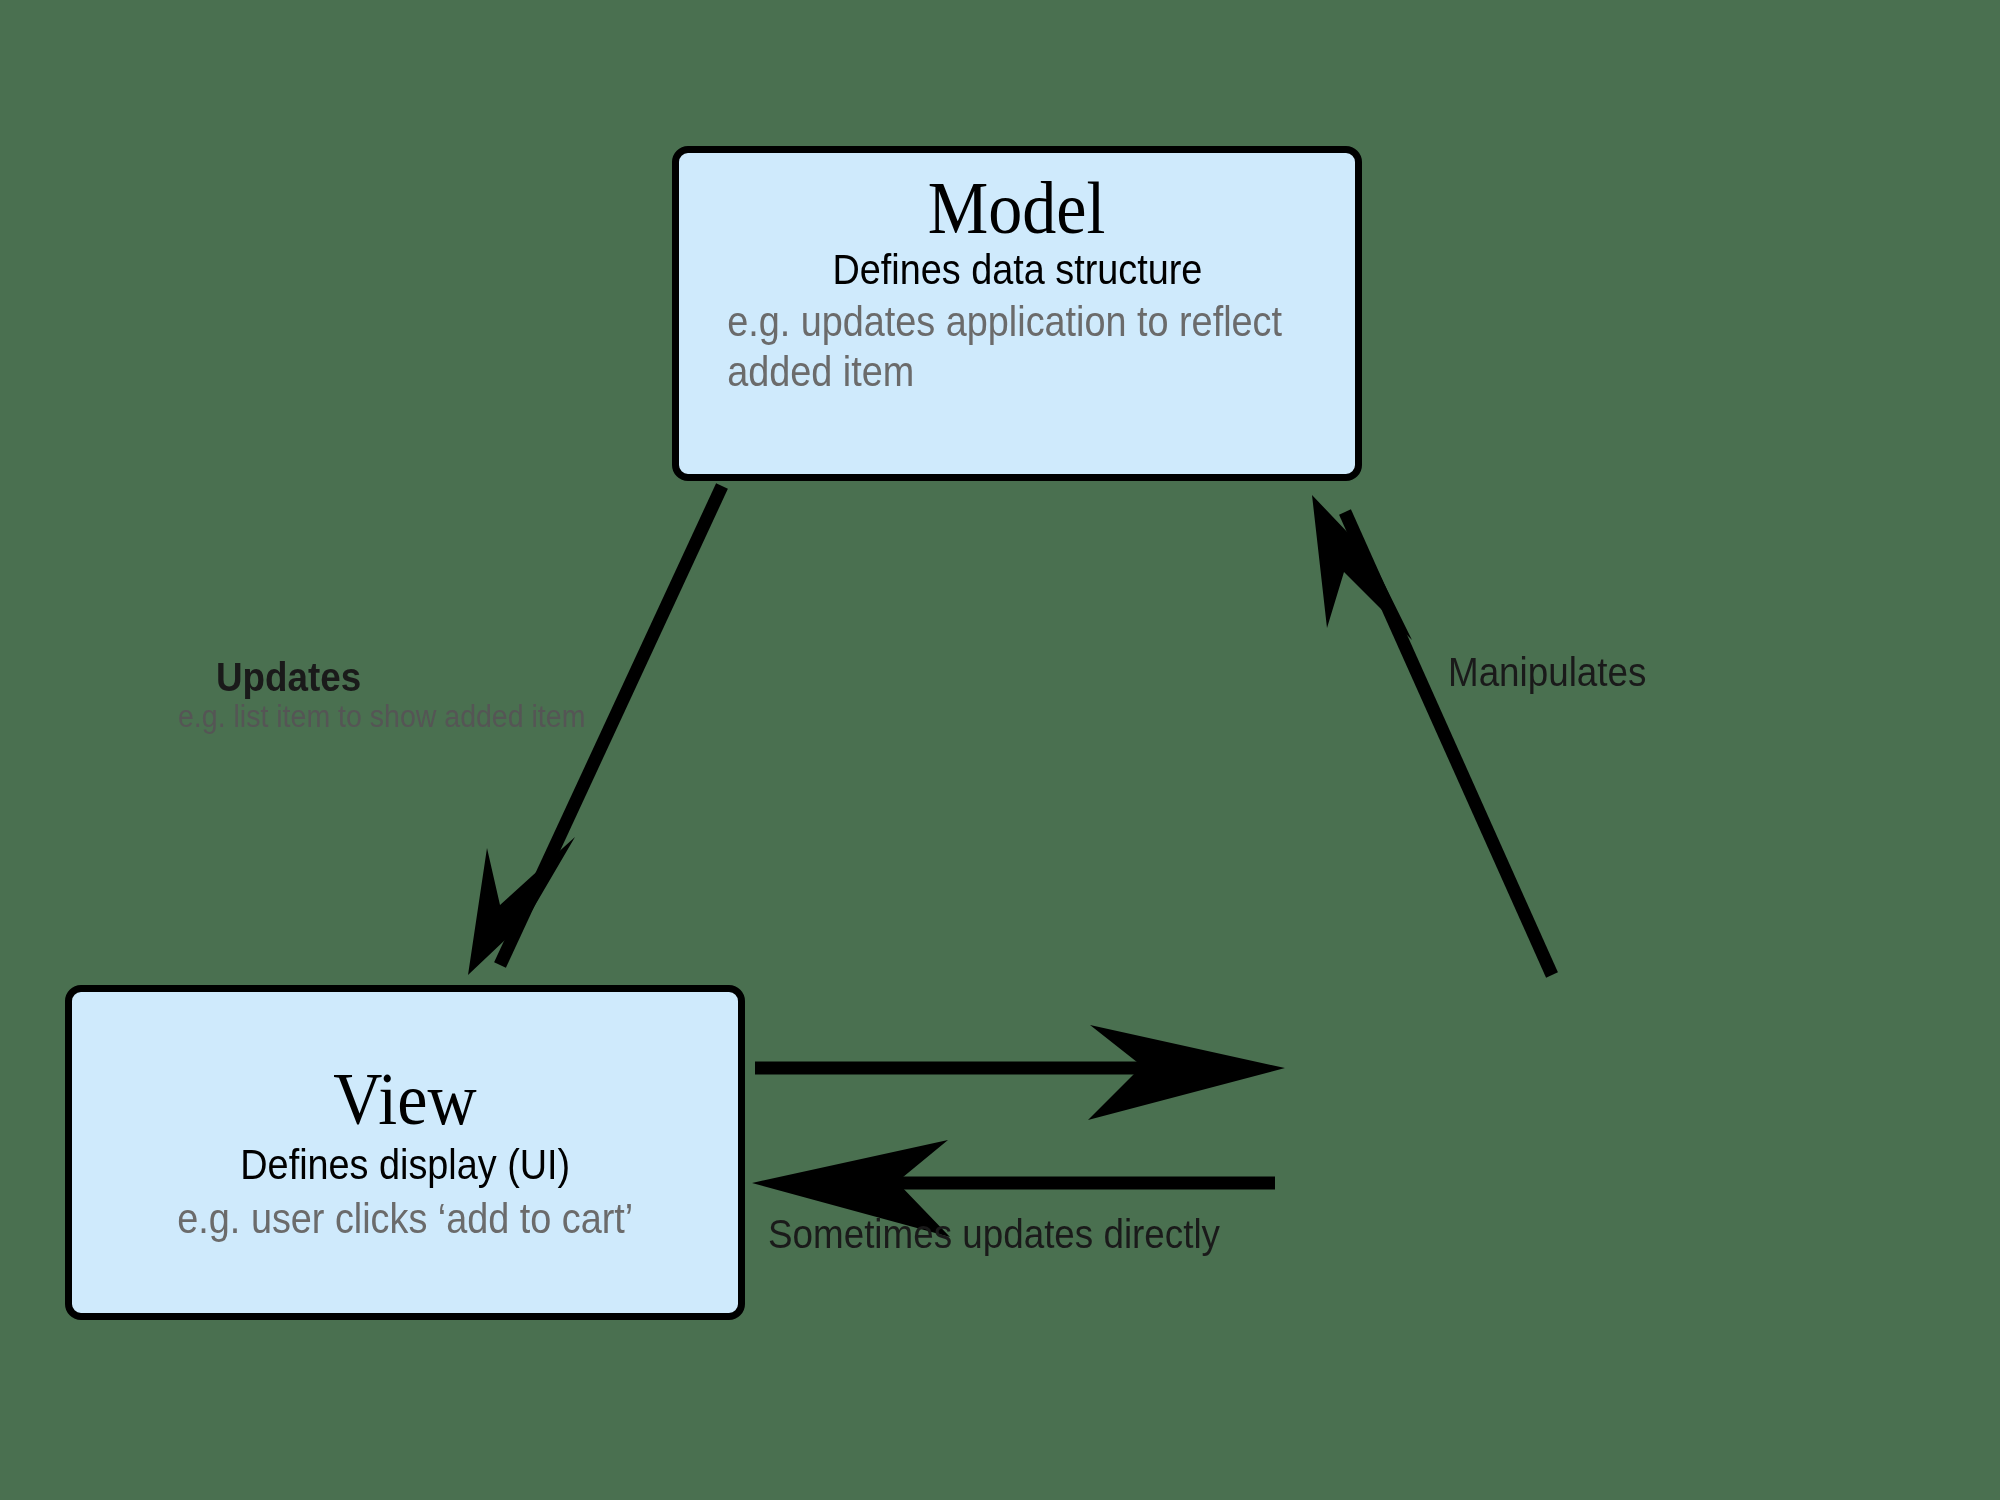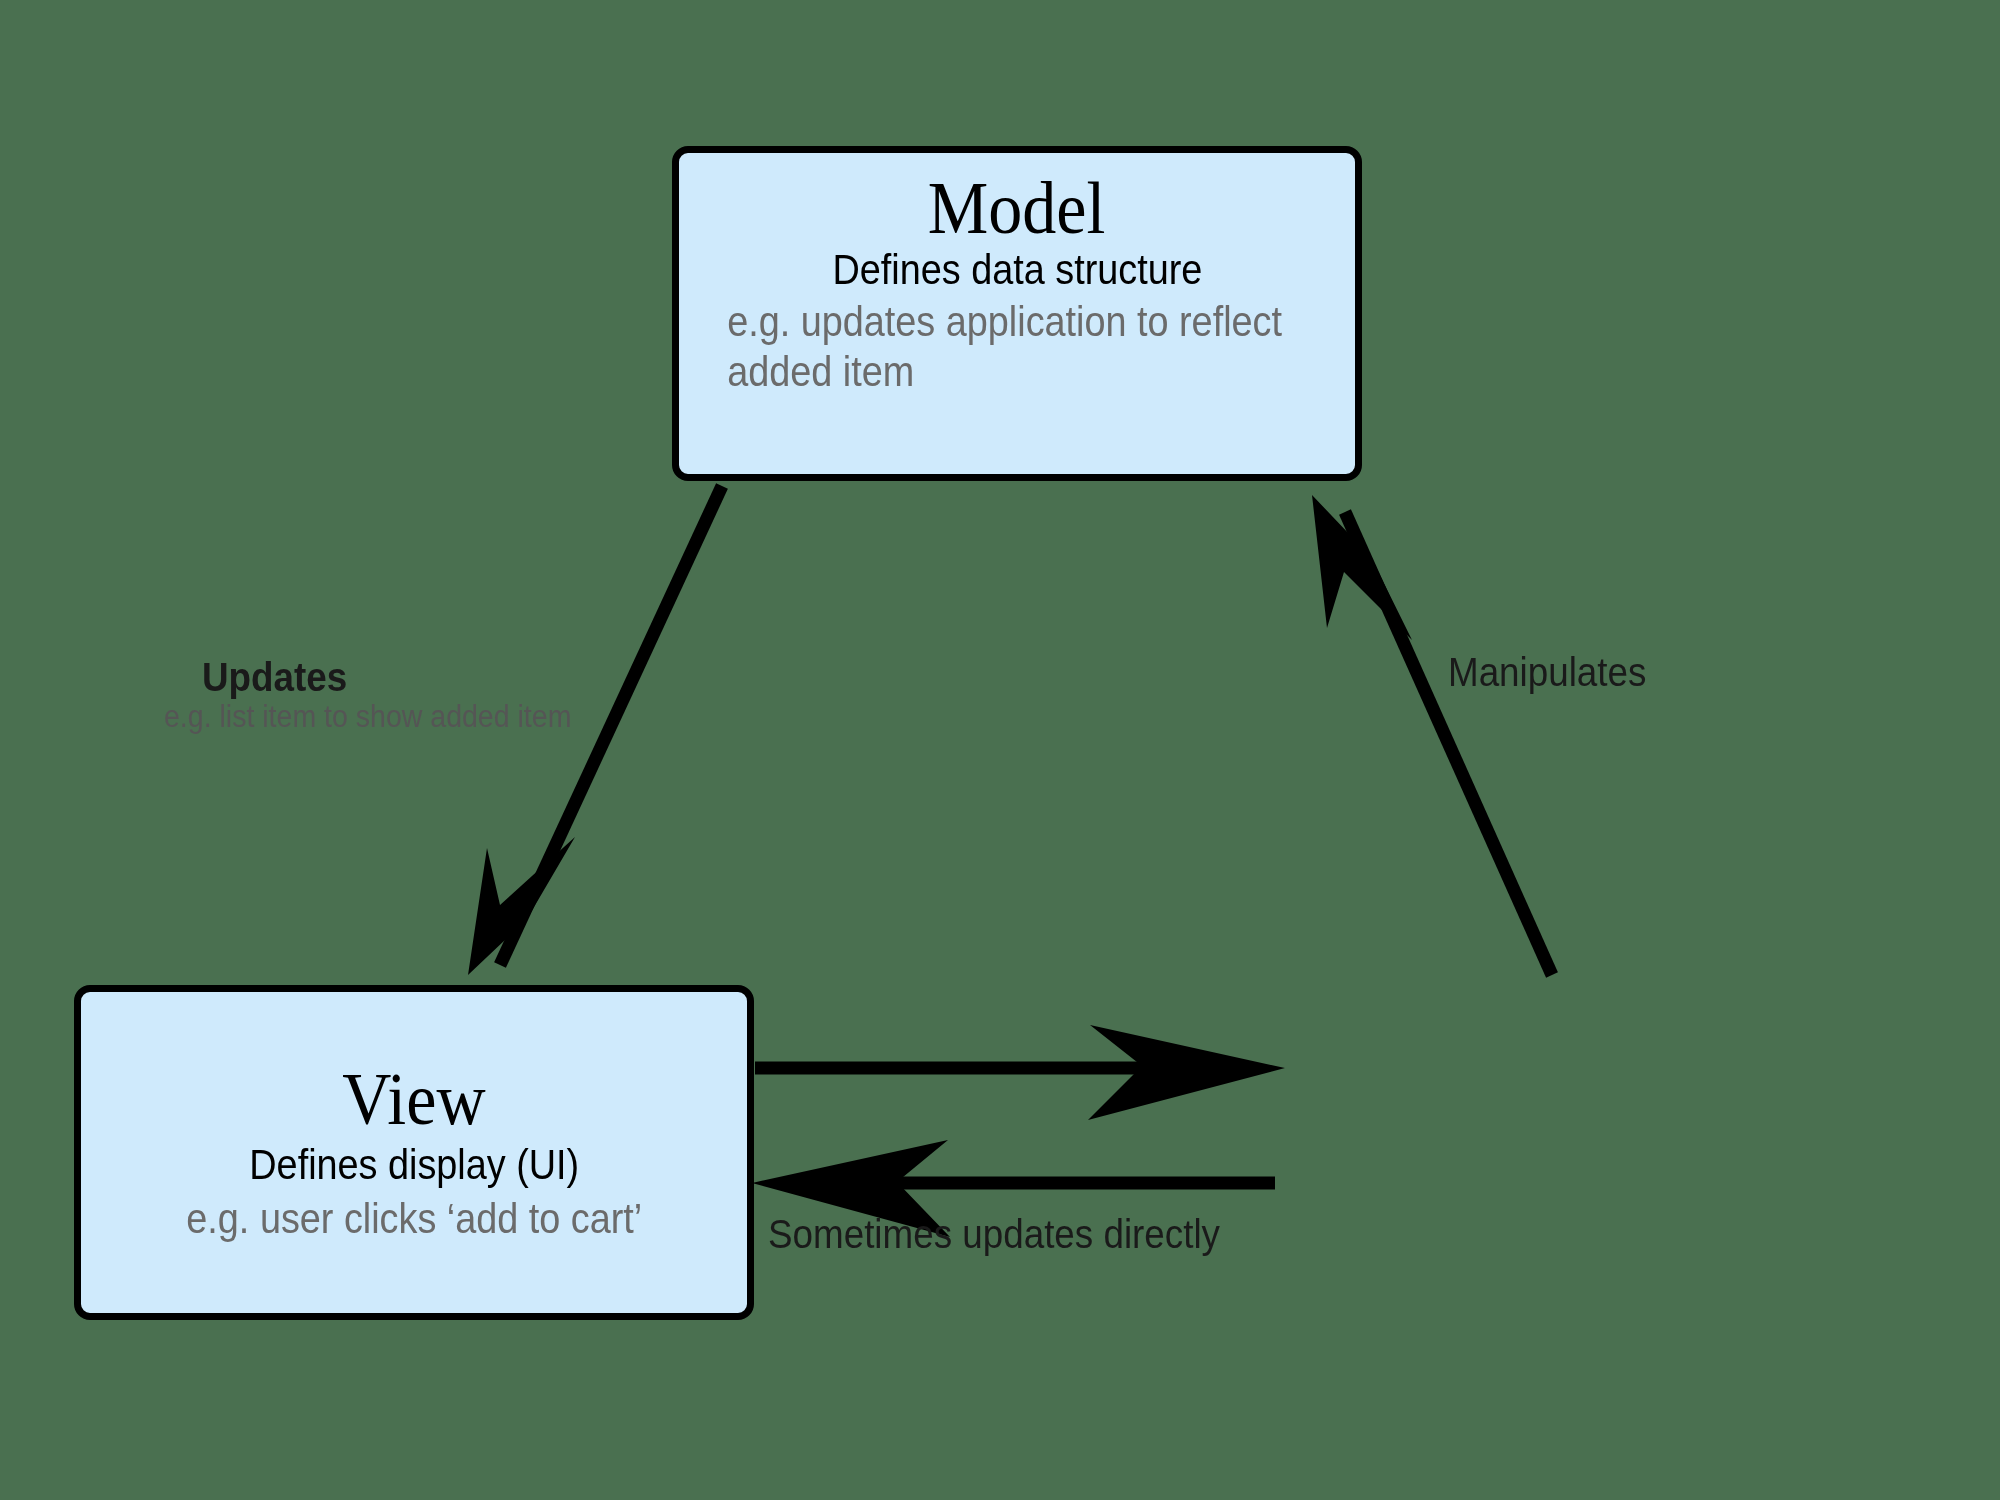--- a/index.html
+++ b/index.html
@@ -53,21 +53,21 @@
   #model-node {
     left: 672px; top: 146px; width: 690px; height: 335px;
     justify-content: flex-start;
     padding-top: 18px;
   }
   #model-node .node-title { font-size: 74px; margin-bottom: 2px; }
   #model-node .node-sub   { font-size: 42px; margin-bottom: 4px; }
   #model-node .node-eg    { font-size: 42px; width: 100%; text-align: left; padding-left: 4px;}
 
   #view-node {
-    left: 74px; top: 985px; width: 680px; height: 335px;
+    left: 65px; top: 985px; width: 680px; height: 335px;
     justify-content: center;
   }
   #view-node .node-title { font-size: 74px; margin-bottom: 6px; }
   #view-node .node-sub   { font-size: 42px; margin-bottom: 6px; }
   #view-node .node-eg    { font-size: 42px; }
 
   #controller-node {
     left: 1280px; top: 985px; width: 685px; height: 335px;
     justify-content: center;
   }
@@ -89,21 +89,21 @@
     transform: scaleX(0.92);
     transform-origin: left center;
   }
   .edge-label .lab-eg {
     display: block;
     color: #555555;
     transform: scaleX(0.92);
     transform-origin: left center;
   }
 
-  #label-updates      { left: 164px; top: 655px; }
+  #label-updates      { left: 178px; top: 655px; }
   #label-updates .lab-main { font-size: 40px; margin-left: 38px; }
   #label-updates .lab-eg   { font-size: 31px; }
 
   #label-manipulates  { left: 1448px; top: 650px; }
   #label-manipulates .lab-main { font-size: 40px; font-weight: 400; }
 
   #label-sends        { left: 805px; top: 983px; }
   #label-sends .lab-main { font-size: 40px; font-weight: 400; }
 
   #label-sometimes    { left: 768px; top: 1212px; }

